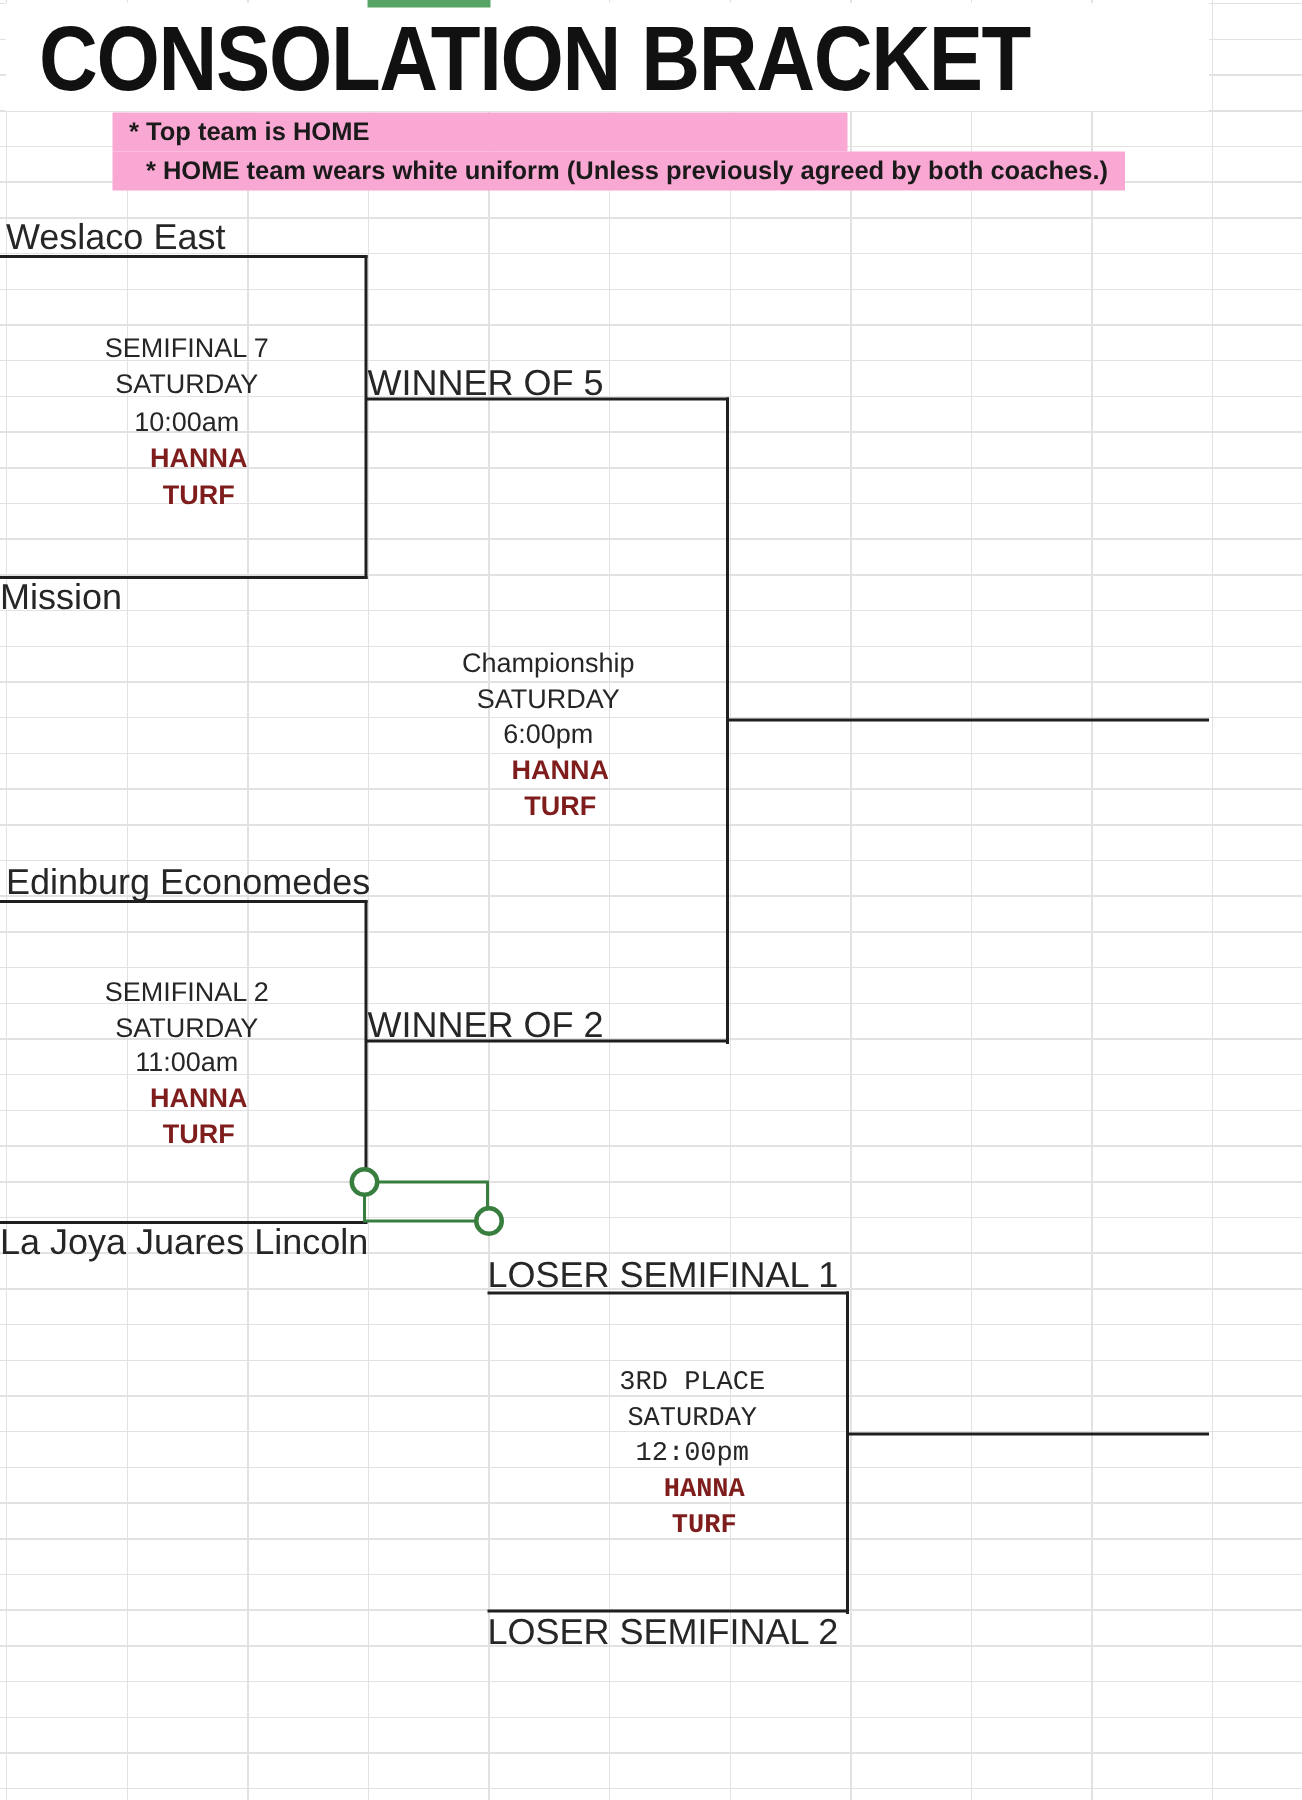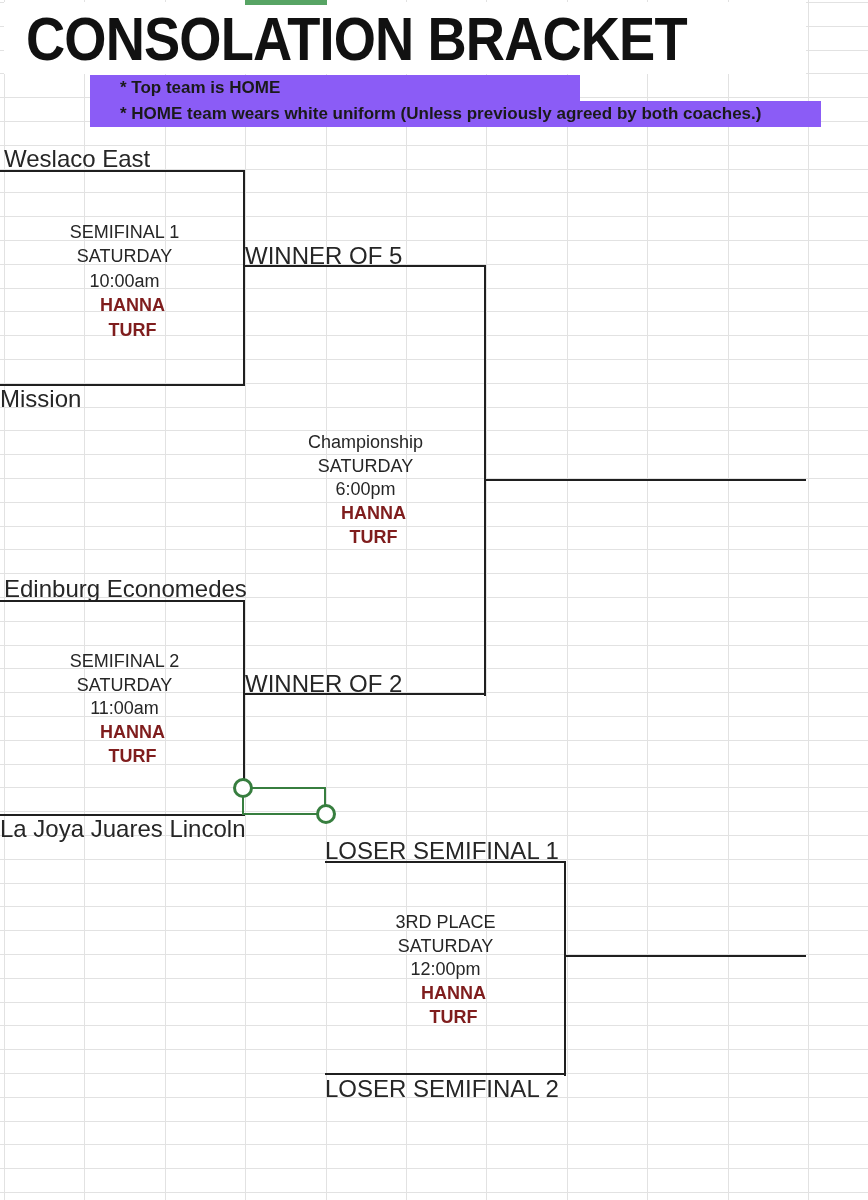--- a/index.html
+++ b/index.html
@@ -16,22 +16,22 @@
     background-position:4px 0,0 2px;
   }
   .cover{position:absolute;background:#fff;}
   .hline{position:absolute;height:2px;background:#1f1f1f;}
   .vline{position:absolute;width:2px;background:#1f1f1f;}
   #title{
     position:absolute;left:26px;top:4px;font-size:61px;font-weight:700;color:#111;
     letter-spacing:-1px;white-space:nowrap;transform:scaleX(.89);transform-origin:left top;
   }
   .note{
-    position:absolute;left:90px;height:26px;line-height:26px;background:#8b5cf6;
-    font-size:17px;font-weight:700;color:#1a1a1a;padding-left:30px;box-sizing:border-box;white-space:nowrap;
+    position:absolute;left:75px;height:26px;line-height:26px;background:#f9a8d4;
+    font-size:17px;font-weight:700;color:#1a1a1a;padding-left:11px;box-sizing:border-box;white-space:nowrap;
   }
   .lbl{position:absolute;text-align:left;font-size:24px;color:#262626;height:22px;line-height:22px;white-space:nowrap;}
   .match{position:absolute;text-align:center;font-size:18px;color:#262626;}
   .match .ml{height:23.7px;line-height:23.7px;}
   .match.tall .ml{height:24.4px;line-height:24.4px;}
   .red{color:#7f1d1d;font-weight:700;padding-left:16px;}
   #topbar{position:absolute;left:245px;top:0;width:82px;height:5px;background:#57a464;}
   #connector{position:absolute;left:242px;top:787px;width:84px;height:28px;border:2px solid #377e3f;box-sizing:border-box;background:transparent;}
   .handle{
     position:absolute;width:20px;height:20px;border-radius:50%;
@@ -44,29 +44,29 @@
 <div id="page">
   <div id="grid"></div>
 
   <div class="cover" style="left:4px;top:2px;width:802px;height:72px;"></div>
 
   <div id="topbar"></div>
 
   <div id="title">CONSOLATION BRACKET</div>
 
   <div class="note" style="top:75px;width:490px;">* Top team is HOME</div>
-  <div class="note" style="top:101px;width:731px;">* HOME team wears white uniform (Unless previously agreed by both coaches.)</div>
+  <div class="note" style="top:101px;width:675px;text-align:center;">* HOME team wears white uniform (Unless previously agreed by both coaches.)</div>
 
   <div class="lbl" style="left:4px;top:148px;width:241px;">Weslaco East</div>
   <div class="hline" style="left:0;top:170px;width:245px;"></div>
   <div class="vline" style="left:243px;top:170px;height:216px;"></div>
   <div class="hline" style="left:0;top:384px;width:245px;"></div>
   <div class="lbl" style="left:0;top:388px;width:241px;">Mission</div>
   <div class="match tall" style="left:4px;top:220px;width:241px;">
-    <div class="ml">SEMIFINAL 1</div>
+    <div class="ml">SEMIFINAL 7</div>
     <div class="ml">SATURDAY</div>
     <div class="ml">10:00am</div>
     <div class="ml red">HANNA</div>
     <div class="ml red">TURF</div>
   </div>
 
   <div class="lbl" style="left:245px;top:245px;width:241px;">WINNER OF 5</div>
   <div class="hline" style="left:244px;top:265px;width:242px;"></div>
   <div class="vline" style="left:484px;top:265px;height:431px;"></div>
 
@@ -96,21 +96,21 @@
   <div class="hline" style="left:0;top:814px;width:245px;"></div>
   <div class="lbl" style="left:0;top:818px;width:250px;">La Joya Juares Lincoln</div>
 
   <div id="connector"></div>
   <div class="handle" style="left:233px;top:778px;"></div>
   <div class="handle" style="left:316px;top:804px;"></div>
 
   <div class="lbl" style="left:325px;top:840px;width:241px;">LOSER SEMIFINAL 1</div>
   <div class="hline" style="left:325px;top:861px;width:241px;"></div>
   <div class="vline" style="left:564px;top:861px;height:215px;"></div>
-  <div class="match" style="left:325px;top:911px;width:241px;">
+  <div class="match" style="left:341px;top:911px;width:241px;font-family:Liberation Mono, monospace;">
     <div class="ml">3RD PLACE</div>
     <div class="ml">SATURDAY</div>
     <div class="ml">12:00pm</div>
     <div class="ml red">HANNA</div>
     <div class="ml red">TURF</div>
   </div>
   <div class="hline" style="left:565px;top:955px;width:241px;"></div>
   <div class="hline" style="left:325px;top:1073px;width:241px;"></div>
   <div class="lbl" style="left:325px;top:1078px;width:241px;">LOSER SEMIFINAL 2</div>
 </div>

